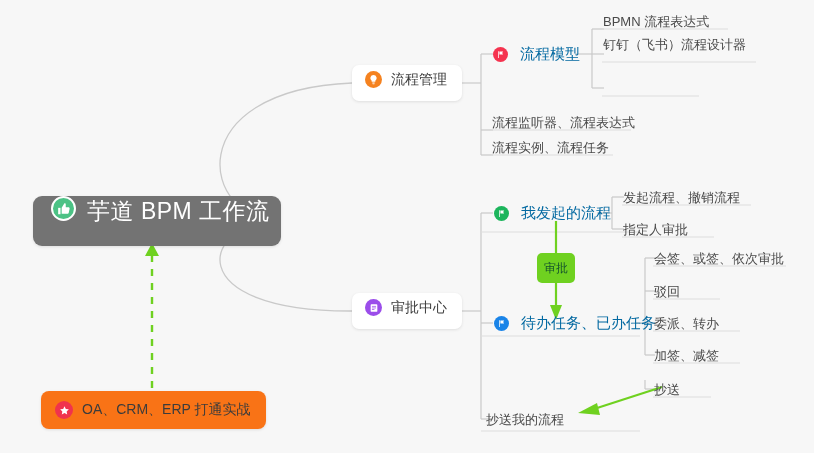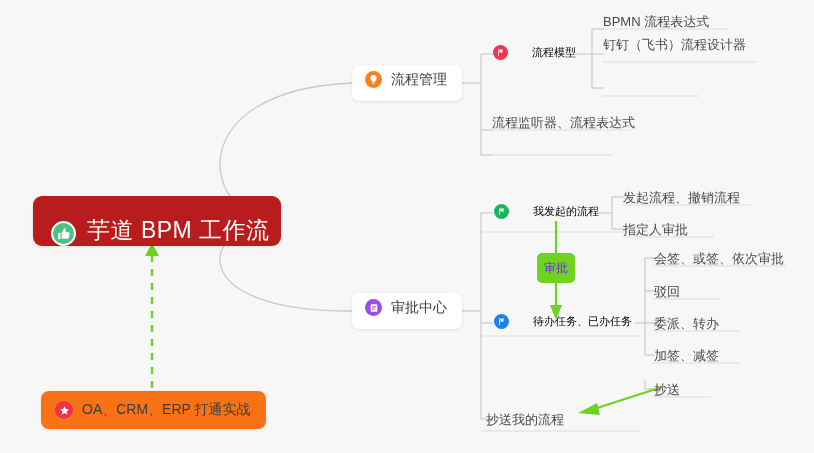--- a/index.html
+++ b/index.html
@@ -25,25 +25,25 @@
     pointer-events: none;
   }
 
   
   .root-node {
     position: absolute;
     left: 33px;
     top: 196px;
     width: 248px;
     height: 50px;
-    background: #b91c1c;
+    background: #737373;
     border-radius: 9px;
     box-shadow: 0 1px 3px rgba(0,0,0,0.10);
     display: flex;
-    align-items: flex-end;
+    align-items: flex-start;
     box-sizing: border-box;
     padding-left: 18px;
   }
   .root-label {
     color: #ffffff;
     font-size: 23px;
     letter-spacing: 0.5px;
     margin-left: 11px;
     white-space: nowrap;
   }
@@ -89,23 +89,23 @@
   }
 
   
   .flag-node {
     position: absolute;
     display: flex;
     align-items: center;
     white-space: nowrap;
   }
   .flag-node .node-text {
-    font-size: 11px;
-    color: #000000;
-    margin-left: 24px;
+    font-size: 15px;
+    color: #0369a1;
+    margin-left: 12px;
   }
   .flag-icon {
     width: 15px;
     height: 15px;
     border-radius: 50%;
     display: flex;
     align-items: center;
     justify-content: center;
     flex: 0 0 auto;
   }
@@ -117,21 +117,21 @@
     color: #4a4a4a;
     white-space: nowrap;
     padding-bottom: 5px;
   }
 
   
   .tag-node {
     position: absolute;
     background: #6fd120;
     border-radius: 5px;
-    color: #6d28d9;
+    color: #14532d;
     font-size: 12px;
     display: flex;
     align-items: center;
     justify-content: center;
     white-space: nowrap;
   }
 
   
   .card-node {
     position: absolute;
@@ -265,20 +265,21 @@
         <path d="M9 4h10l-2.5 4L19 12H9z"></path>
       </svg>
     </span>
     <span class="node-text">流程模型</span>
   </div>
 
   <div class="leaf-node" style="left:603px; top:13px;">BPMN 流程表达式</div>
   <div class="leaf-node" style="left:603px; top:36px;">钉钉（飞书）流程设计器</div>
 
   <div class="leaf-node" style="left:492px; top:114px;">流程监听器、流程表达式</div>
+  <div class="leaf-node" style="left:492px; top:139px;">流程实例、流程任务</div>
 
   <div class="flag-node" style="left:494px; top:204px;">
     <span class="flag-icon" style="background:#1cb55c;">
       <svg width="9" height="9" viewBox="0 0 24 24" fill="#ffffff">
         <path d="M6 3h2v18H6z"></path>
         <path d="M9 4h10l-2.5 4L19 12H9z"></path>
       </svg>
     </span>
     <span class="node-text">我发起的流程</span>
   </div>

